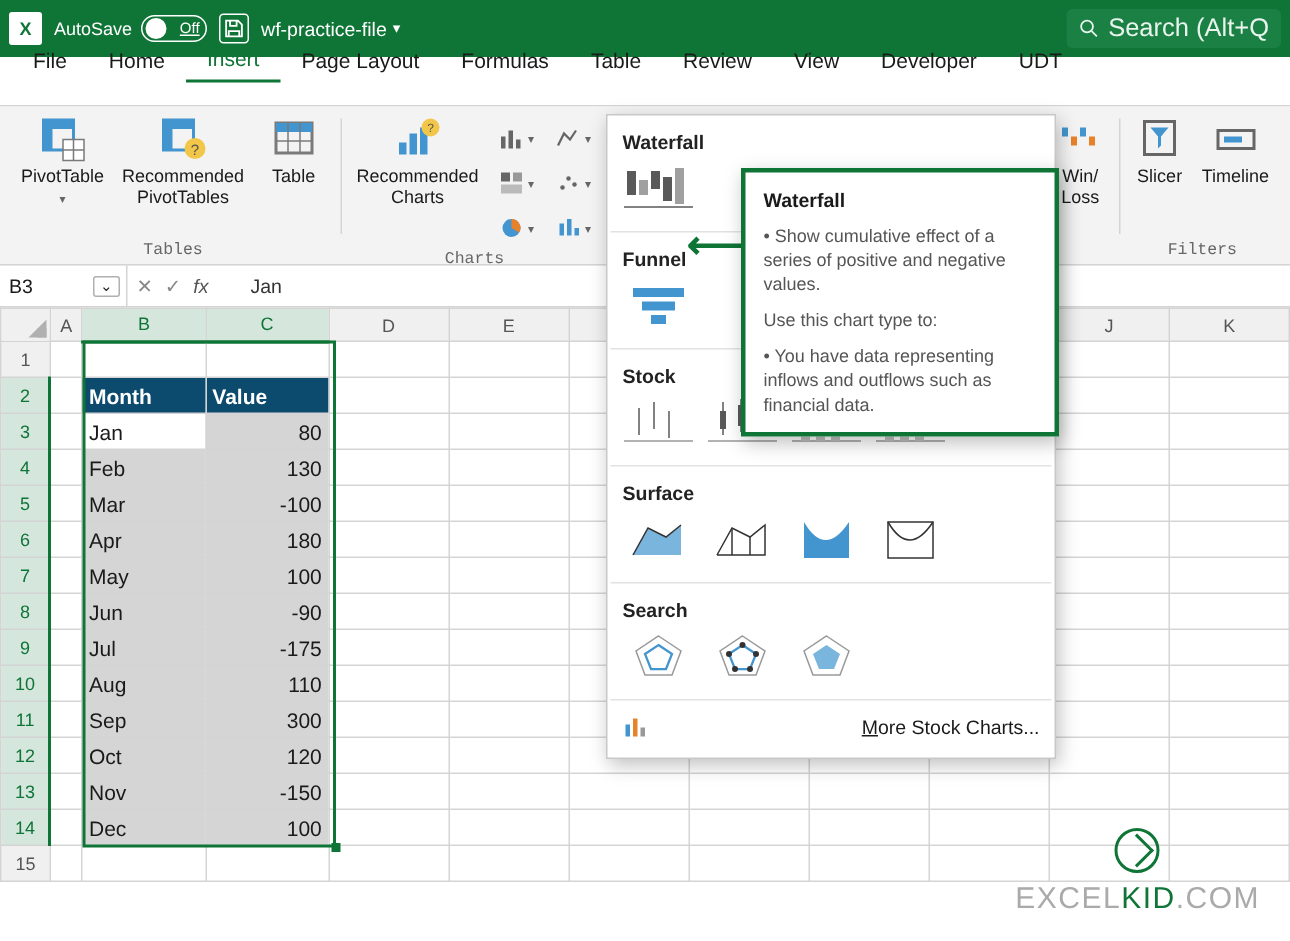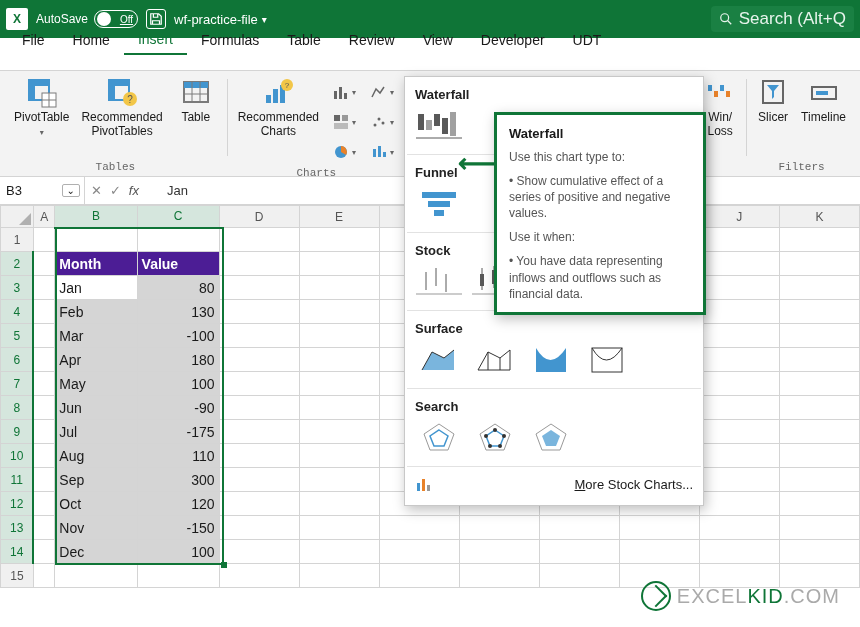--- a/index.html
+++ b/index.html
@@ -48,21 +48,21 @@
   
   .gridwrap { position:relative; }
   table.sheet { border-collapse: collapse; table-layout: fixed; }
   .selectall { width:34px; height:22px; border:1px solid #d4d4d4; background:#f0f0f0; position:relative;}
   .selectall::after { content:''; position:absolute; right:2px; bottom:2px; border:6px solid transparent; border-right-color:#b0b0b0; border-bottom-color:#b0b0b0;}
   th.colhdr { height:22px; border:1px solid #d4d4d4; background:#f0f0f0; font-weight:normal; font-size:12px; color:#555; }
   th.colhdr.sel { background:#d5e6dd; color:#0f7537; border-bottom:2px solid #0f7537;}
   th.rowhdr { width:34px; border:1px solid #d4d4d4; background:#f0f0f0; font-weight:normal; font-size:12px; color:#555; text-align:center;}
   th.rowhdr.sel { background:#d5e6dd; color:#0f7537; border-right:2px solid #0f7537;}
   td.cell { border:1px solid #d4d4d4; height:24px; padding:0 4px; font-size:14px; }
-  td.cell.hdr { background:#4c1d95; color:#fff; font-weight:bold; }
+  td.cell.hdr { background:#0c4a6e; color:#fff; font-weight:bold; }
   td.cell.seldata { background:#d5d5d5; }
   td.cell.active { background:#fff; }
   .sel-border { position:absolute; border:2px solid #0f7537; pointer-events:none; }
   .sel-handle { position:absolute; width:6px; height:6px; background:#0f7537; }
 
   .right { text-align:right; }
 
   
   .chartmenu { position:absolute; left:404px; top:76px; width:300px; background:#fff; border:1px solid #c8c8c8; box-shadow:2px 4px 12px rgba(0,0,0,.25); z-index:5; padding-bottom:4px;}
   .chartmenu .section { padding:4px 10px 8px; }
@@ -72,21 +72,21 @@
   .chartmenu hr { border:none; border-top:1px solid #e2e2e2; margin:0 2px; }
   .morecharts { display:flex; align-items:center; gap:24px; padding:8px 10px; font-size:13px;justify-content:space-between; }
 
   .greenarrow { position:absolute; left:458px; top:148px; z-index:7; color:#0f7537; font-size:26px; font-weight:bold;}
   
   
   .charttip { position:absolute; left:494px; top:112px; width:212px; background:#fff; border:3px solid #0f7537; z-index:8; padding:10px 12px; font-size:12px; line-height:1.35; box-shadow:2px 4px 12px rgba(0,0,0,.25);}
   .charttip .t-title { font-weight:700; font-size:13px; margin-bottom:6px; }
   .charttip .t-para { color:#555; margin-bottom:8px; }
 
-  .watermark { position:absolute; right:20px; bottom:16px; display:flex; align-items:center; gap:6px; }
+  .watermark { position:absolute; right:20px; bottom:16px; display:flex; align-items:center; gap:6px;flex-direction:column; }
   .watermark .logo { width:30px; height:30px; border-radius:50%; border:2px solid #0f7537; display:flex; align-items:center; justify-content:center; }
   .watermark .logo::after { content:''; width:14px; height:14px; border:2px solid #0f7537; border-left:none; border-bottom:none; transform:rotate(45deg);}
   .watermark .txt { font-size:20px; letter-spacing:1px; color:#aaa; }
   .watermark .txt b { color:#0f7537; font-weight:normal; }
 </style>
 </head>
 <body>
 
 <div class="titlebar">
   <div class="excel-logo">X</div>
@@ -113,20 +113,21 @@
         <line x1="10" y1="10" x2="14" y2="14" stroke="#e8f4ed" stroke-width="1.4"></line>
       </svg>
     <span>Search (Alt+Q</span>
   </div>
 </div>
 
 <div class="menubar">
   <div class="menuitem">File</div>
   <div class="menuitem">Home</div>
   <div class="menuitem active">Insert</div>
+  <div class="menuitem">Page Layout</div>
   <div class="menuitem">Formulas</div>
   <div class="menuitem">Table</div>
   <div class="menuitem">Review</div>
   <div class="menuitem">View</div>
   <div class="menuitem">Developer</div>
   <div class="menuitem">UDT</div>
 </div>
 
 <div class="ribbon">
   <div class="group">
@@ -717,22 +718,21 @@
         <rect x="12" y="10" width="3" height="6" fill="#999"></rect>
       </svg>
     <span><span style="text-decoration:underline">M</span>ore Stock Charts...</span>
   </div>
 </div>
 
 <div class="greenarrow">⟵</div>
 
 <div class="charttip">
   <div class="t-title">Waterfall</div>
+  <div class="t-para">• Show cumulative effect of a series of positive and negative values.</div>
   <div class="t-para">Use this chart type to:</div>
-  <div class="t-para">• Show cumulative effect of a series of positive and negative values.</div>
-  <div class="t-para">Use it when:</div>
   <div class="t-para" style="margin-bottom:0">• You have data representing inflows and outflows such as financial data.</div>
 </div>
 
 <div class="watermark">
   <div class="logo"></div>
   <div class="txt"><span>EXCEL</span><b>KID</b><span>.COM</span></div>
 </div>
 
 </body></html>

